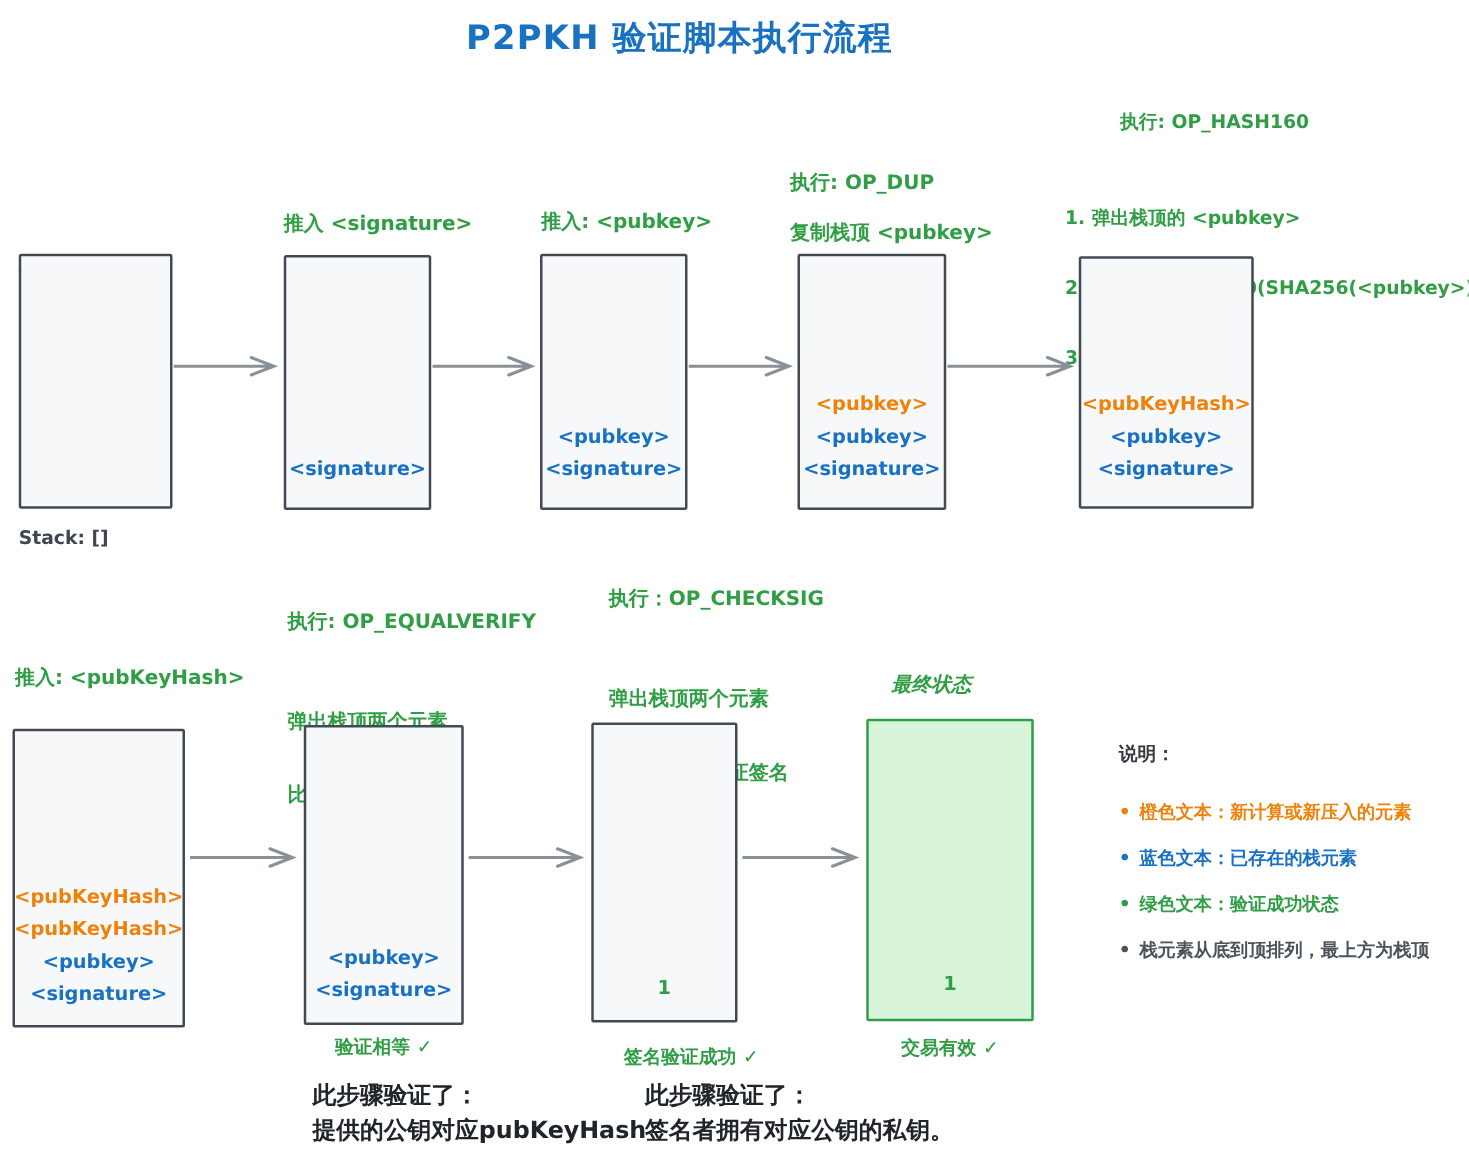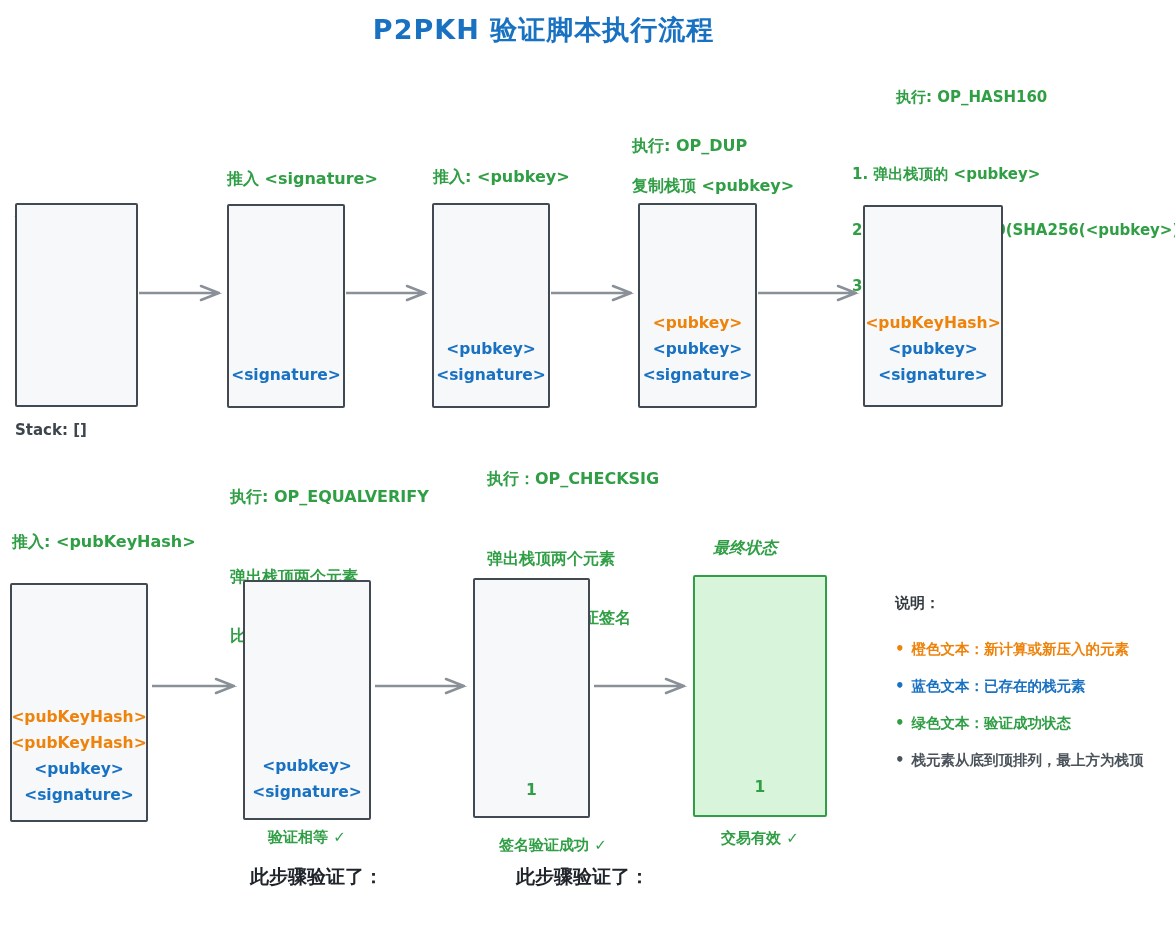--- a/index.html
+++ b/index.html
@@ -159,16 +159,18 @@
 </div>
 <div class="legend-item c-green" style="top:714px;">
   <span class="dot">•</span><span>绿色文本：验证成功状态</span>
 </div>
 <div class="legend-item" style="top:751px; color:#4a525a;">
   <span class="dot">•</span><span>栈元素从底到顶排列，最上方为栈顶</span>
 </div>
 
 <div class="annot" style="left:202px; top:862px;">
   <div>此步骤验证了：</div>
+  <div>提供的公钥对应pubKeyHash</div>
 </div>
 <div class="annot" style="left:468px; top:862px;">
   <div>此步骤验证了：</div>
+  <div>签名者拥有对应公钥的私钥。</div>
 </div>
 
 </body></html>

